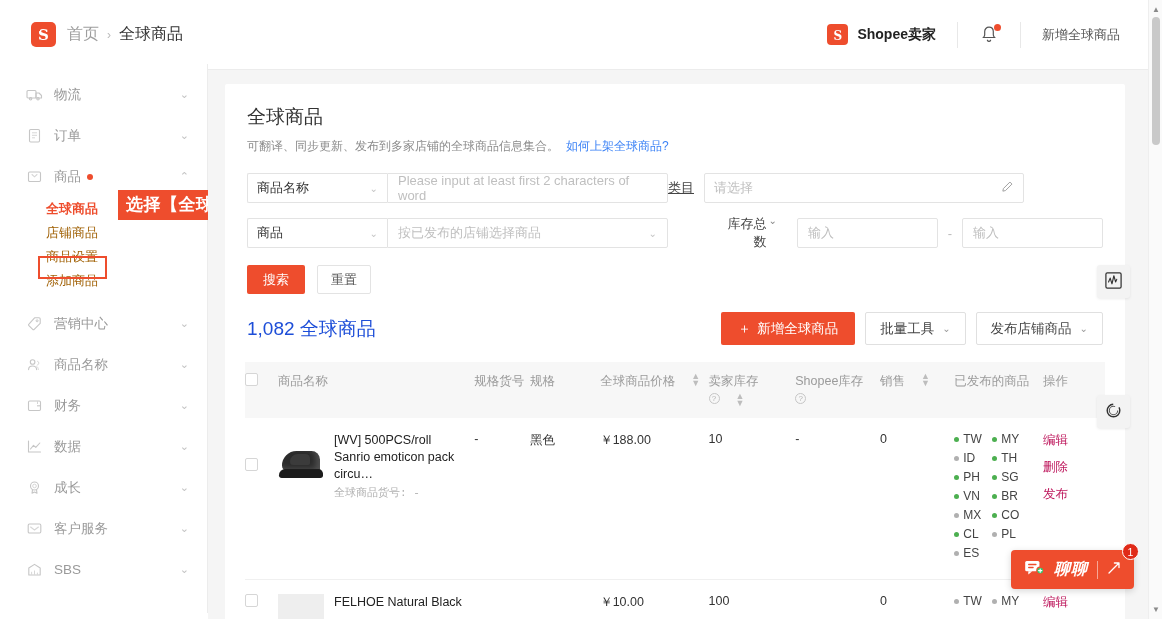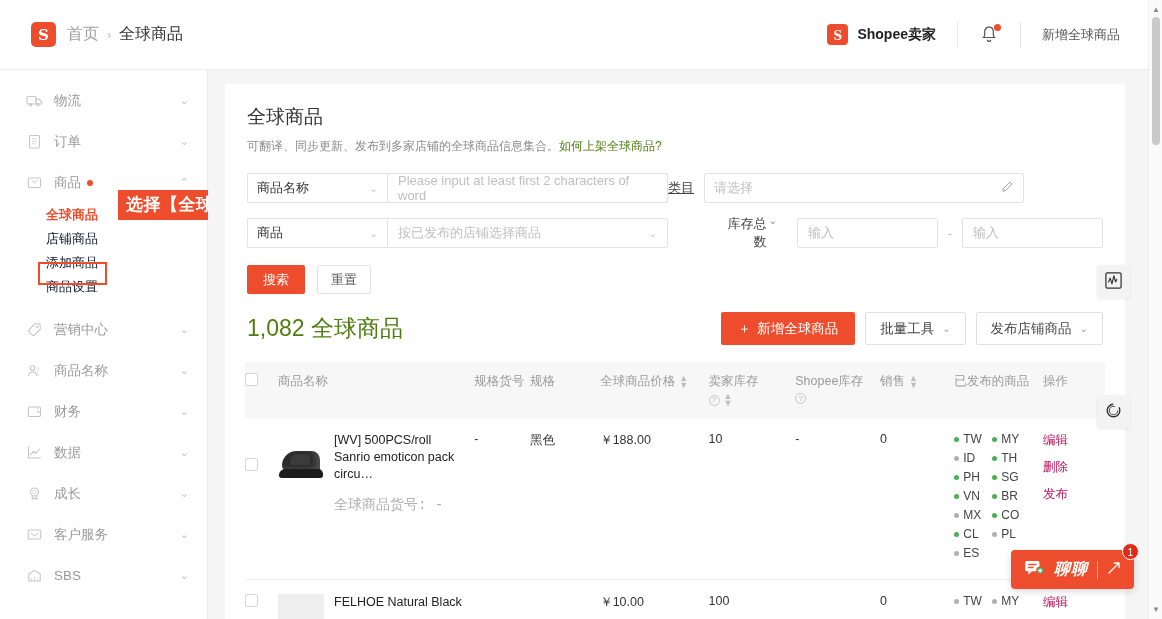--- a/index.html
+++ b/index.html
@@ -51,35 +51,35 @@
   }
   .seller-logo span { color:#fff; font-size:12px; font-weight:700; font-family:"DejaVu Serif", serif; margin-top:2px;}
   .seller-txt { margin-left: 9px; font-size: 14px; font-weight: 700; color: #222; }
   .divider-v { width: 1px; height: 26px; background: #e8e8e8; margin: 0 21px; }
   .bell-wrap { position: relative; width: 20px; height: 22px; }
   .badge-dot { position: absolute; top: 0px; right: -2px; width: 7px; height: 7px; border-radius: 50%; background: #ee4d2d; }
   .learn { font-size: 13px; color: #555; }
 
   
   .sidebar {
-    position: absolute; top: 70px; left: 0; width: 208px; height: 549px;
+    position: absolute; top: 64px; left: 0; width: 208px; height: 549px;
     background: #fff; border-right: 1px solid #ececec; padding-top: 10px;
   }
   .nav-row {
     display: flex; align-items: center; height: 41px; padding: 0 18px 0 26px;
     color: #9a9a9a; font-size: 13.5px; cursor: pointer;
   }
   .nav-ico { width: 17px; height: 17px; margin-right: 11px; flex: none; opacity:.75; }
   .nav-ico svg { display:block; }
   .nav-label { flex: 1; }
   .nav-chev { color:#c3c3c3; font-size: 11px; line-height:1; }
   .nav-reddot { width:6px; height:6px; border-radius:50%; background:#ee4d2d; display:inline-block; margin-left:6px; vertical-align: 1px;}
   .subitem {
     height: 24px; display:flex; align-items:center; padding-left: 46px;
-    font-size: 13px; color: #0f172a; cursor: pointer;
+    font-size: 13px; color: #a16207; cursor: pointer;
   }
   .subitem.active {
     color: #ee4d2d; font-weight: 700;
   }
   .sub-highlight {
     position:absolute; left: 38px; top: 192px; width: 69px; height: 23px;
     border: 2px solid #ee4d2d; box-sizing: border-box; pointer-events:none;
   }
   .callout {
     position: absolute; left: 118px; top: 190px;
@@ -91,21 +91,21 @@
   .content {
     position: absolute; top: 70px; left: 208px; width: 940px; height: 549px;
     background: #f5f5f5; overflow: hidden;
   }
   .card {
     position: absolute; top: 14px; left: 17px; width: 900px; min-height: 700px;
     background: #fff; border-radius: 2px;
   }
   .page-title { font-size: 19px; color:#333; margin: 20px 0 0 22px; }
   .page-sub { font-size: 12px; color: #8c8c8c; margin: 8px 0 0 22px; }
-  .page-sub a { color: #4d7c0f; text-decoration: none; }
+  .page-sub a { color: #3b82f6; text-decoration: none; margin-left: 7px; }
 
   .filters { margin: 18px 22px 0 22px; position: relative; }
   .frow { display:flex; align-items:center; margin-bottom: 12px; }
   .fgroup { display:flex; align-items:center; }
   .selbox {
     width: 140px; height: 30px; border: 1px solid #e3e3e3; border-right: none;
     border-radius: 2px 0 0 2px; display:flex; align-items:center; justify-content:space-between;
     padding: 0 9px; font-size: 13px; color: #333; background:#fff;
   }
   .selbox .cv { color:#c4c4c4; font-size:10px; }
@@ -131,40 +131,40 @@
     background: #ee4d2d; color:#fff; font-size: 13px; border:none; border-radius:2px;
     height: 29px; width: 58px; cursor:pointer;
   }
   .btn-reset {
     background:#fff; border:1px solid #e3e3e3; border-radius:2px; height:29px; width:54px;
     font-size:13px; color:#555; margin-left:12px; cursor:pointer;
   }
 
   
   .list-head { display:flex; align-items:center; margin: 18px 22px 0 22px; }
-  .count { font-size: 23px; color:#4d7c0f; }
+  .count { font-size: 19px; color:#1d4ed8; }
   .count b { font-weight: 400; }
   .la { margin-left:auto; display:flex; align-items:center; gap: 10px; }
   .btn-primary {
     background:#ee4d2d; color:#fff; border:none; border-radius:2px; height:33px;
     padding: 0 17px; font-size:13.5px; display:flex; align-items:center; gap:6px; cursor:pointer;
   }
   .btn-outline {
     background:#fff; color:#444; border:1px solid #e0e0e0; border-radius:2px; height:33px;
     padding: 0 14px; font-size:13.5px; display:flex; align-items:center; gap:8px; cursor:pointer;
   }
   .btn-outline .cv { color:#999; font-size:10px; }
 
   
   table.tbl { width: 860px; margin: 17px 0 0 20px; border-collapse: collapse; table-layout: fixed; }
   table.tbl thead th {
     background:#f7f7f7; color:#9b9b9b; font-size:12.5px; font-weight:400;
     text-align:left; padding: 11px 0 11px 0; vertical-align: top; height: 47px;
   }
-  .th-inner { display:flex; align-items:center; gap:4px; }
+  .th-inner { display:flex; align-items:flex-start; gap:16px; }
   .sortico { display:inline-block; font-size: 9px; line-height: 7px; color:#bdbdbd; }
   .qmark {
     display:inline-flex; align-items:center; justify-content:center;
     width:11px; height:11px; border:1px solid #c6c6c6; border-radius:50%;
     font-size:8px; color:#b5b5b5; line-height:1;
   }
   .cbx { width:13px; height:13px; border:1px solid #d6d6d6; background:#fff; border-radius:2px; display:inline-block; cursor:pointer;}
   table.tbl tbody td { padding: 14px 0; vertical-align: top; font-size: 12.5px; color:#333; }
   .prod-cell { display:flex; align-items:flex-start; gap: 10px; }
   .thumb {
@@ -179,21 +179,21 @@
   .shoe .upper {
     position:absolute; bottom:6px; left:3px; width:38px; height:21px; background:#2b2b2b;
     border-radius: 22px 13px 4px 10px;
     box-shadow: inset -4px -3px 6px rgba(255,255,255,.18);
   }
   .shoe .vamp {
     position:absolute; bottom:13px; left:11px; width:20px; height:11px; background:#3b3b3b;
     border-radius: 14px 8px 3px 6px;
   }
   .pname { font-size: 12.5px; color:#222; line-height: 1.35; max-width: 135px; }
-  .psku { font-size: 14px; color:#b0b0b0; margin-top: 13px; font-family: Liberation Mono, monospace; }
+  .psku { font-size: 11px; color:#b0b0b0; margin-top: 2px; font-family: Liberation Mono, monospace; }
   .ctry-wrap { display:flex; flex-wrap: wrap; width: 72px; gap: 0 4px; }
   .ctry { display:flex; align-items:center; gap:4px; width: 34px; font-size:12px; color:#444; margin-bottom:5px;}
   .cdot { width:5px; height:5px; border-radius:50%; flex:none; }
   .ops a { display:block; color:#be185d; font-size:12.5px; text-decoration:none; margin-bottom: 10px; cursor:pointer;}
   .rowline { border-bottom:1px solid #f0f0f0; }
 
   
   .float-btn {
     position:absolute; width: 33px; height: 33px; background:#f3f3f3; border-radius: 3px;
     display:flex; align-items:center; justify-content:center; cursor:pointer;
@@ -283,22 +283,22 @@
             <rect x="2.5" y="4" width="12" height="9.5" rx="1.2" stroke="#b3b3b3" stroke-width="1.1"></rect>
             <path d="M6 6.5l2.5 2.3L11 6.5" stroke="#c9c9c9" stroke-width="1.1" stroke-linecap="round"></path>
           </svg>
       </span>
       <span class="nav-label"><span>商品</span><i class="nav-reddot"></i></span>
       <span class="nav-chev">⌃</span>
     </div>
 
     <div class="subitem active">全球商品</div>
     <div class="subitem">店铺商品</div>
+    <div class="subitem">商品设置</div>
     <div class="subitem">添加商品</div>
-    <div class="subitem">商品设置</div>
 
     <div class="nav-row" style="margin-top:10px;">
       <span class="nav-ico">
         <svg width="17" height="17" viewBox="0 0 17 17" fill="none">
             <path d="M8.6 2.8H13a1.2 1.2 0 011.2 1.2v4.4l-6 6a1 1 0 01-1.5 0L2.9 10.6a1 1 0 010-1.5l5.7-6.3z" stroke="#b3b3b3" stroke-width="1.1" stroke-linejoin="round"></path>
             <circle cx="11.1" cy="5.8" r="1" stroke="#b3b3b3" stroke-width="1"></circle>
           </svg>
       </span>
       <span class="nav-label">营销中心</span>
       <span class="nav-chev">⌄</span>

